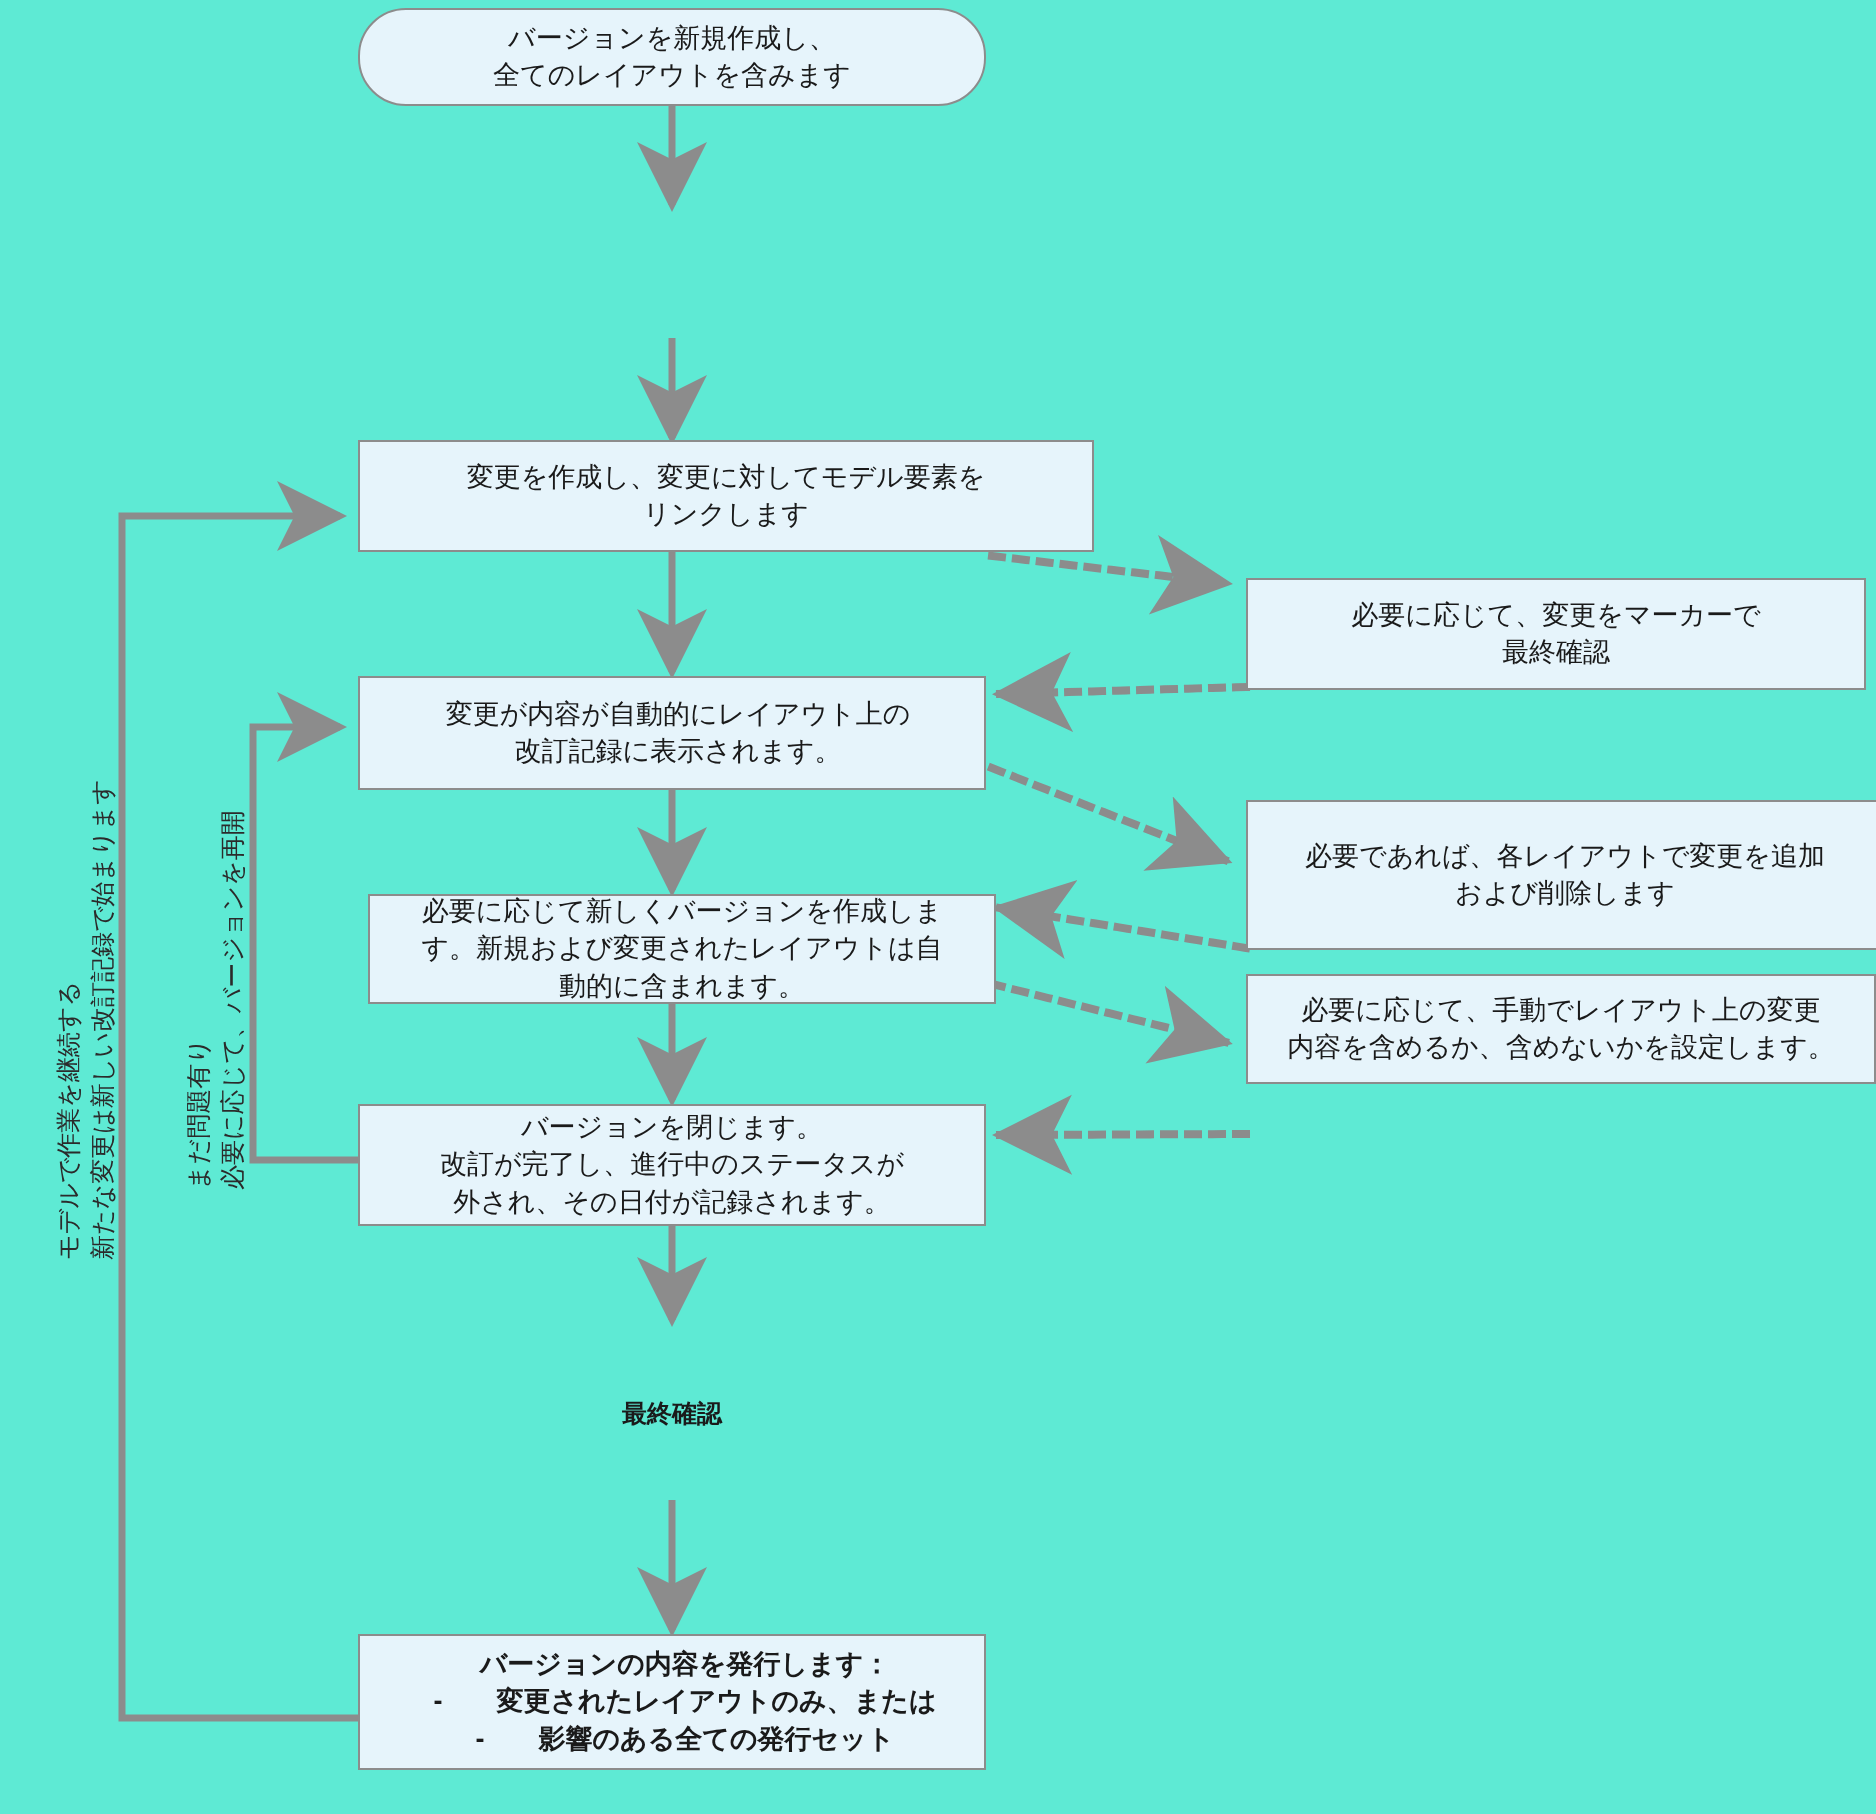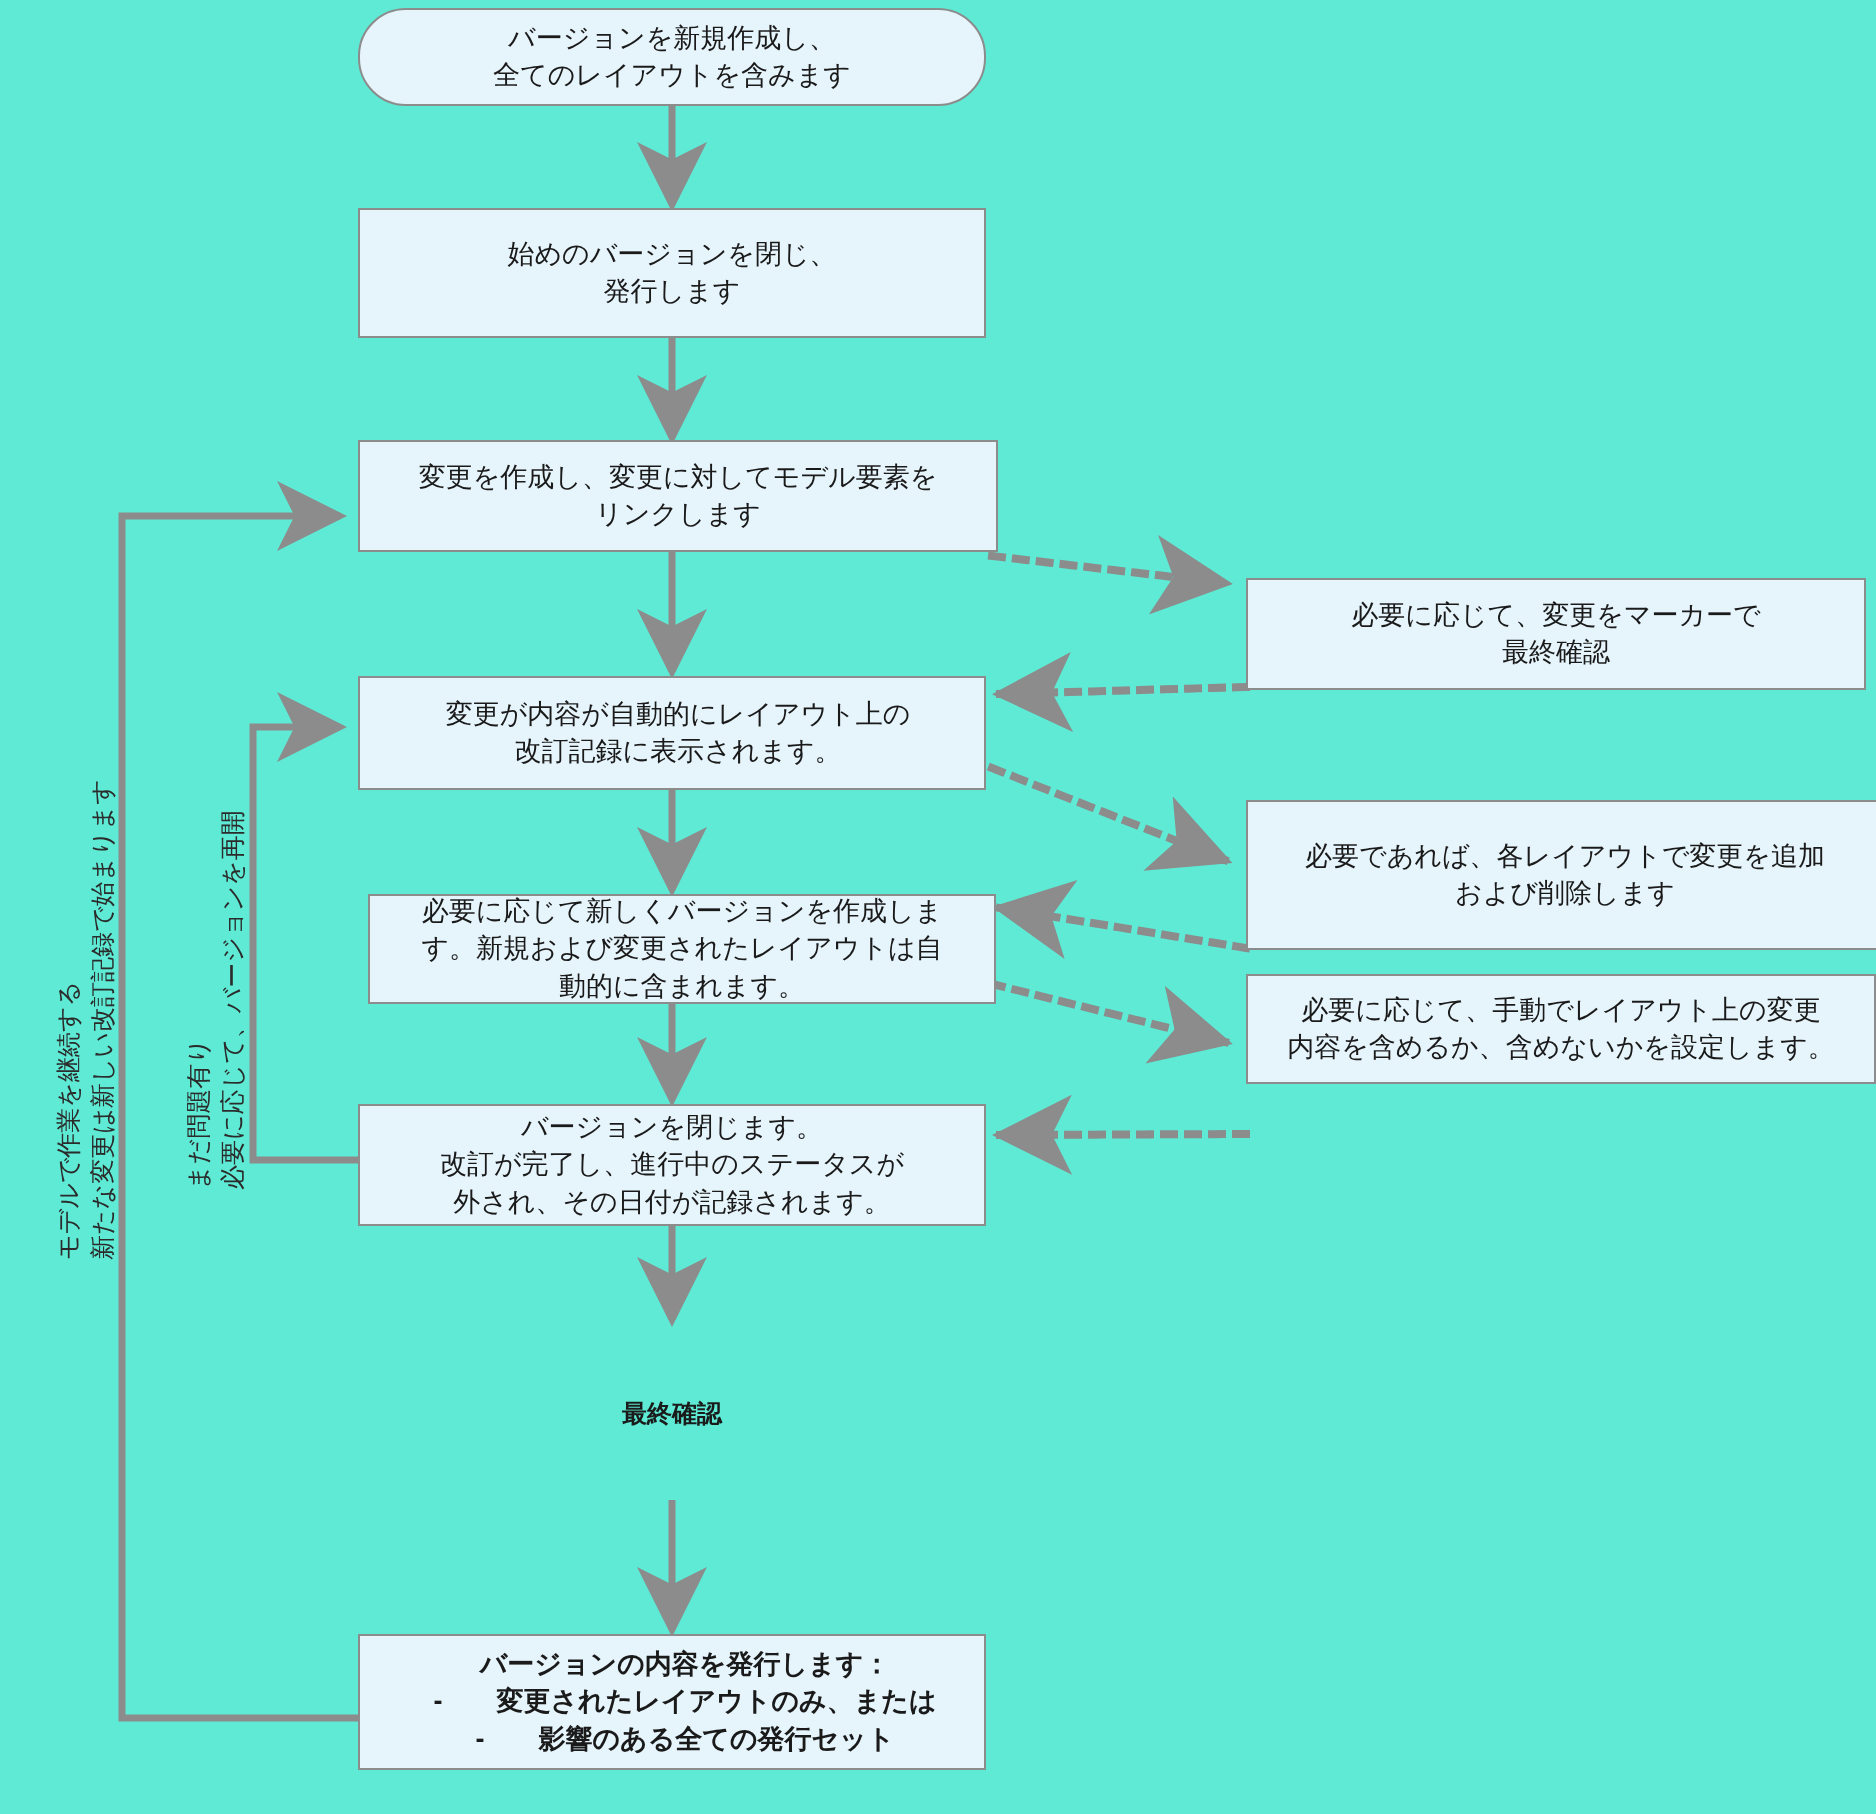--- a/index.html
+++ b/index.html
@@ -123,24 +123,22 @@
 
       <path d="M992,984 L1225,1042" marker-end="url(#arrowDot)"></path>
 
       <path d="M1246,1134 L1000,1135" marker-end="url(#arrowDot)"></path>
     </g>
   </svg>
 
   <div class="node terminator" style="left:358px; top:8px; width:628px; height:98px;">バージョンを新規作成し、
 全てのレイアウトを含みます</div>
 
-  <div class="node" style="left:358px; top:208px; width:628px; height:130px;">始めのバージョンを閉じ、
-発行します</div>
 
-  <div class="node" style="left:358px; top:440px; width:640px; height:112px;">変更を作成し、変更に対してモデル要素を
+  <div class="node" style="left:358px; top:440px; width:736px; height:112px;">変更を作成し、変更に対してモデル要素を
 リンクします</div>
 
   <div class="node" style="left:358px; top:676px; width:628px; height:114px;padding-left:22px;">変更が内容が自動的にレイアウト上の
 改訂記録に表示されます。</div>
 
   <div class="node" style="left:368px; top:894px; width:628px; height:110px;">必要に応じて新しくバージョンを作成しま
 す。新規および変更されたレイアウトは自
 動的に含まれます。</div>
 
   <div class="node" style="left:358px; top:1104px; width:628px; height:122px;">バージョンを閉じます。

